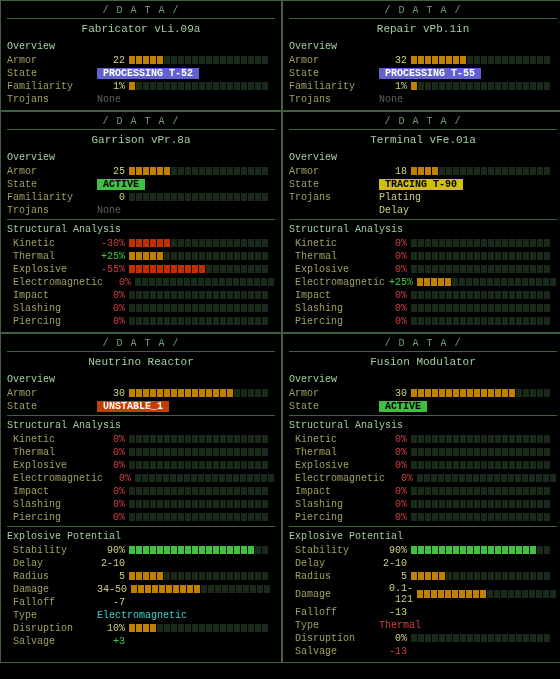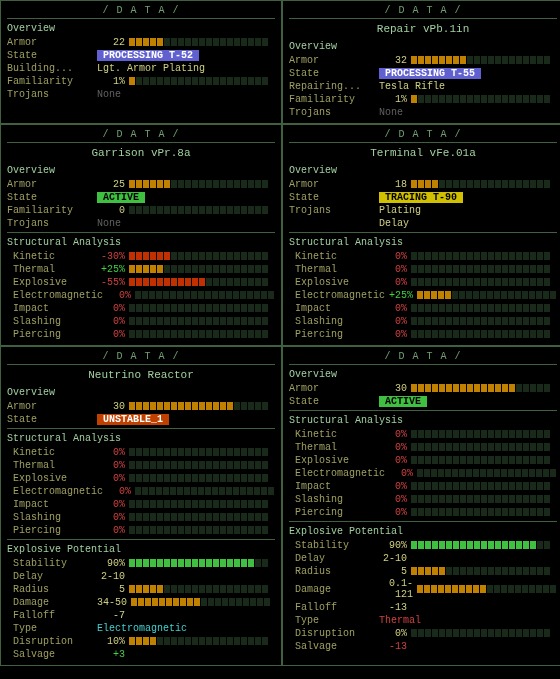--- a/index.html
+++ b/index.html
@@ -89,20 +89,21 @@
     .divider { border-top: 1px solid #406040; margin: 3px 0; }
     .indent { padding-left: 6px; }
     .none-text { color: #606060; }
   </style>
 </head>
 <body>
 
 <div class="grid">
 <div class="panel">
       <div class="panel-header">/ D A T A /</div>
+      <div class="panel-title">Fabricator vLi.09a</div>
       <div class="section-title">Overview</div>
       <div class="row">
     <span class="label">Armor</span>
     <span class="value">22</span>
     <span class="bar-container">
           <span class="bar bar-filled" style="width:6px;margin-right:1px;"></span>
           <span class="bar bar-filled" style="width:6px;margin-right:1px;"></span>
           <span class="bar bar-filled" style="width:6px;margin-right:1px;"></span>
           <span class="bar bar-filled" style="width:6px;margin-right:1px;"></span>
           <span class="bar bar-filled" style="width:6px;margin-right:1px;"></span>
@@ -120,24 +121,20 @@
           <span class="bar bar-empty" style="width:6px;margin-right:1px;"></span>
           <span class="bar bar-empty" style="width:6px;margin-right:1px;"></span>
           <span class="bar bar-empty" style="width:6px;margin-right:1px;"></span>
           <span class="bar bar-empty" style="width:6px;margin-right:1px;"></span>
         </span>
   </div>
       <div class="row">
     <span class="label">State</span>
     <span class="status-badge badge-processing">PROCESSING T-52</span>
   </div>
-      <div class="row">
-      <span class="label">Building...</span>
-      <span class="value" style="min-width:auto;color:#d0d080;">Lgt. Armor Plating</span>
-    </div>
       <div class="row">
       <span class="label">Familiarity</span>
       <span class="value">1%</span>
       <span class="bar-container">
           <span class="bar bar-filled" style="width:6px;margin-right:1px;"></span>
           <span class="bar bar-empty" style="width:6px;margin-right:1px;"></span>
           <span class="bar bar-empty" style="width:6px;margin-right:1px;"></span>
           <span class="bar bar-empty" style="width:6px;margin-right:1px;"></span>
           <span class="bar bar-empty" style="width:6px;margin-right:1px;"></span>
           <span class="bar bar-empty" style="width:6px;margin-right:1px;"></span>
@@ -190,24 +187,20 @@
           <span class="bar bar-empty" style="width:6px;margin-right:1px;"></span>
           <span class="bar bar-empty" style="width:6px;margin-right:1px;"></span>
           <span class="bar bar-empty" style="width:6px;margin-right:1px;"></span>
         </span>
   </div>
       <div class="row">
     <span class="label">State</span>
     <span class="status-badge badge-processing">PROCESSING T-55</span>
   </div>
       <div class="row">
-      <span class="label">Repairing...</span>
-      <span class="value" style="min-width:auto;color:#d0d080;">Tesla Rifle</span>
-    </div>
-      <div class="row">
       <span class="label">Familiarity</span>
       <span class="value">1%</span>
       <span class="bar-container">
           <span class="bar bar-filled" style="width:6px;margin-right:1px;"></span>
           <span class="bar bar-empty" style="width:6px;margin-right:1px;"></span>
           <span class="bar bar-empty" style="width:6px;margin-right:1px;"></span>
           <span class="bar bar-empty" style="width:6px;margin-right:1px;"></span>
           <span class="bar bar-empty" style="width:6px;margin-right:1px;"></span>
           <span class="bar bar-empty" style="width:6px;margin-right:1px;"></span>
           <span class="bar bar-empty" style="width:6px;margin-right:1px;"></span>
@@ -1047,20 +1040,21 @@
         </span>
       </div>
       <div class="row">
         <span class="label indent">Salvage</span>
         <span class="value text-green">+3</span>
 
       </div>
     </div>
     <div class="panel">
       <div class="panel-header">/ D A T A /</div>
+      <div class="panel-title">Fusion Modulator</div>
       <div class="section-title">Overview</div>
       <div class="row">
     <span class="label">Armor</span>
     <span class="value">30</span>
     <span class="bar-container">
           <span class="bar bar-filled" style="width:6px;margin-right:1px;"></span>
           <span class="bar bar-filled" style="width:6px;margin-right:1px;"></span>
           <span class="bar bar-filled" style="width:6px;margin-right:1px;"></span>
           <span class="bar bar-filled" style="width:6px;margin-right:1px;"></span>
           <span class="bar bar-filled" style="width:6px;margin-right:1px;"></span>

